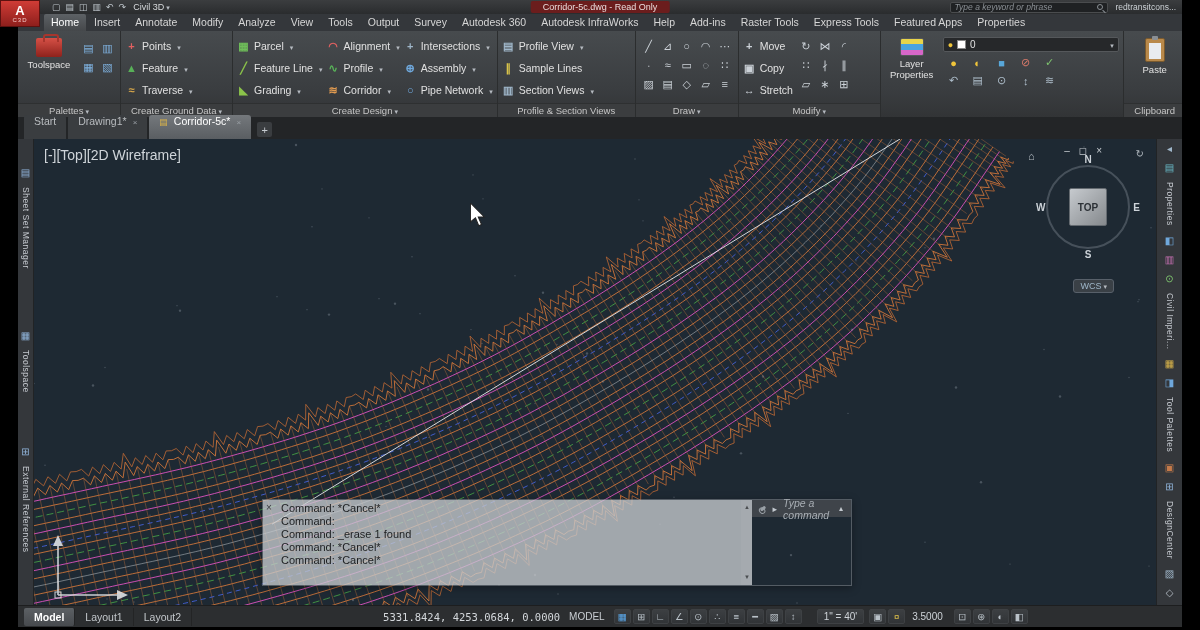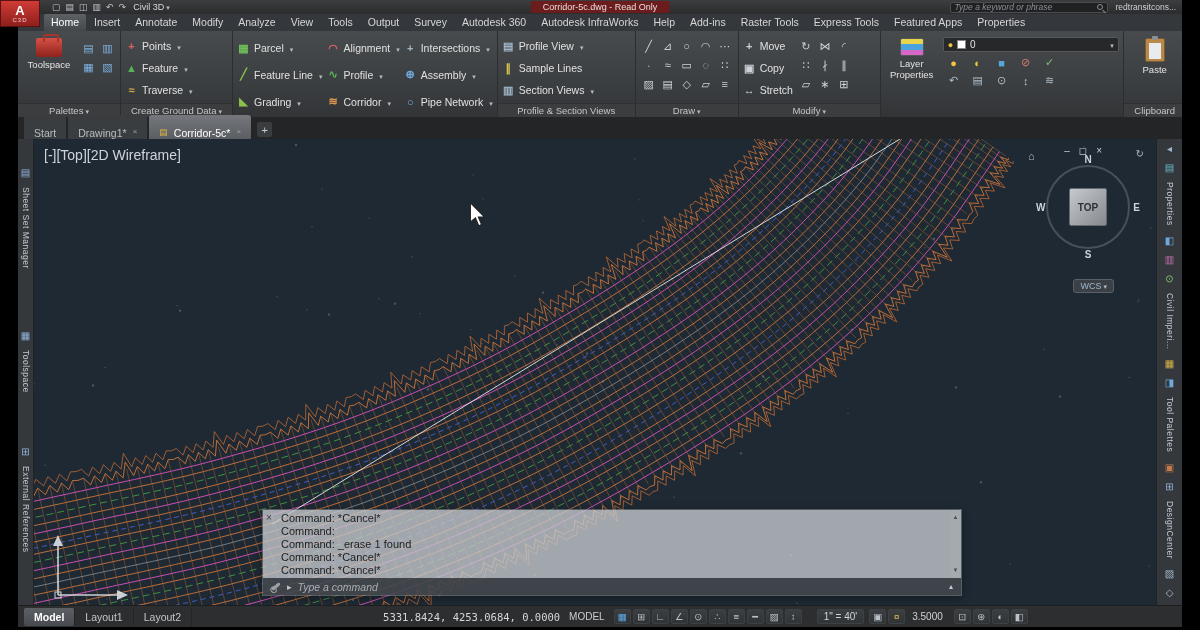--- a/index.html
+++ b/index.html
@@ -55,21 +55,21 @@
   .lay-right{display:flex;flex-direction:column;gap:3px;padding-top:3px;flex:1}
   .lay-combo{display:flex;align-items:center;gap:4px;background:#26282a;border:1px solid #55585b;border-radius:2px;height:15px;padding:0 4px;color:#e0e0e0;font-size:10px;width:176px}
   .bulb{color:#f0c53a;font-size:9px}
   .swatch{width:9px;height:9px;background:#fff;border:1px solid #888}
   .lay-combo .val{flex:1}
   .lrow{display:flex;gap:6px;padding-left:2px}
   .lrow .gi{width:18px;height:15px}
 
   
   .doctabs{height:22px;flex:0 0 22px;background:#232527;display:flex;align-items:flex-end;padding-left:6px;gap:2px}
-  .dtab{height:19px;display:flex;align-items:flex-start;gap:6px;padding:12px 10px;background:#3a3d40;color:#b9bcbf;font-size:10.5px;border-radius:3px 3px 0 0}
+  .dtab{height:19px;display:flex;align-items:flex-end;gap:6px;padding:12px 10px;background:#3a3d40;color:#b9bcbf;font-size:10.5px;border-radius:3px 3px 0 0}
   .dtab.active{background:linear-gradient(#74787c,#5a5e62);color:#fff}
   .dtab .x{font-size:8px;color:#9aa0a5}
   .dtab .dfile{font-size:9px;color:#d8b24a}
   .plus{width:15px;height:15px;margin:0 0 2px 4px;background:#3a3d40;border-radius:2px;color:#c6cbd0;display:flex;align-items:center;justify-content:center;font-size:11px}
 
   
   .main{flex:1;display:flex;min-height:0}
   .sidebar{background:#34373b;display:flex;flex-direction:column;align-items:center;overflow:hidden}
   .sidebar.left{width:16px;flex:0 0 16px;border-right:1px solid #212325}
   .sidebar.right{width:26px;flex:0 0 26px;border-left:1px solid #212325}
@@ -96,21 +96,21 @@
   .vc-home{position:absolute;left:-8px;top:-5px;color:#aeb6bd;font-size:11px}
   .vc-home::after{content:"⌂"}
   .vc-rot{position:absolute;right:-4px;top:-7px;color:#aeb6bd;font-size:10px}
   .vc-rot::after{content:"↻"}
   .wcs-chip{position:absolute;right:42px;top:140px;background:#3a4046;border:1px solid #58606a;border-radius:3px;color:#9fb6c9;font-size:9px;padding:1px 6px;display:flex;align-items:center}
 
   .ucs{position:absolute;left:6px;bottom:2px;opacity:.85}
   .cursor{position:absolute;left:436px;top:64px}
 
   
-  .cmdwin{position:absolute;left:228px;top:370px;width:700px;height:87px;display:flex;flex-direction:column;border:1px solid rgba(130,135,140,.55);box-shadow:0 2px 8px rgba(0,0,0,.35)}
+  .cmdwin{position:absolute;left:228px;top:360px;width:590px;height:87px;display:flex;flex-direction:row;border:1px solid rgba(130,135,140,.55);box-shadow:0 2px 8px rgba(0,0,0,.35)}
   .cmd-hist{flex:1;background:rgba(198,202,206,.78);font-family:"DejaVu Sans Mono",monospace;font-size:11px;color:#1d1f21;padding:2px 14px 2px 18px;position:relative;line-height:13.4px;overflow:hidden}
   .cline{height:13px;white-space:pre}
   .cmd-close{position:absolute;left:3px;top:1px;color:#3a3d40;font-size:10px}
   .cmd-close::after{content:"×"}
   .cmd-scroll{position:absolute;right:0;top:0;bottom:0;width:11px;background:rgba(168,172,176,.65);display:flex;flex-direction:column;justify-content:space-between;align-items:center;font-size:6px;color:#4a4d50;padding:1px 0}
   .cs-up::after{content:"▲"}
   .cs-dn::after{content:"▼"}
   .cmd-input{height:17px;flex:0 0 17px;background:rgba(66,71,76,.9);display:flex;align-items:center;gap:6px;padding:0 8px;color:#a8aeb4;font-size:10.5px;font-style:italic;font-family:"DejaVu Sans Mono",monospace}
   .wrench{width:10px;height:3px;background:#9aa0a6;border-radius:2px;transform:rotate(-40deg);position:relative}
   .wrench::before{content:"";position:absolute;left:-2px;top:-1px;width:4px;height:5px;border:1px solid #9aa0a6;border-radius:50%}
@@ -279,20 +279,24 @@
                 <span class="ricon" style="color: rgb(111, 168, 220);">⊕</span>
                 <span>Assembly</span>
                 <span class="dd"></span>
               </div>
               <div class="ritem">
                 <span class="ricon" style="color: rgb(111, 168, 220);">○</span>
                 <span>Pipe Network</span>
                 <span class="dd"></span>
               </div>
             </div>
+          </div>
+        <div class="panel-label">
+            <span>Create Design</span>
+            <span class="dd"></span>
           </div>
       </div>
 
       <div class="panel p-psv">
         <div class="panel-body">
             <div class="itemcol" style="flex:1">
               <div class="ritem">
                 <span class="ricon" style="color: rgb(159, 182, 201);">▤</span>
                 <span>Profile View</span>
                 <span class="dd"></span>

